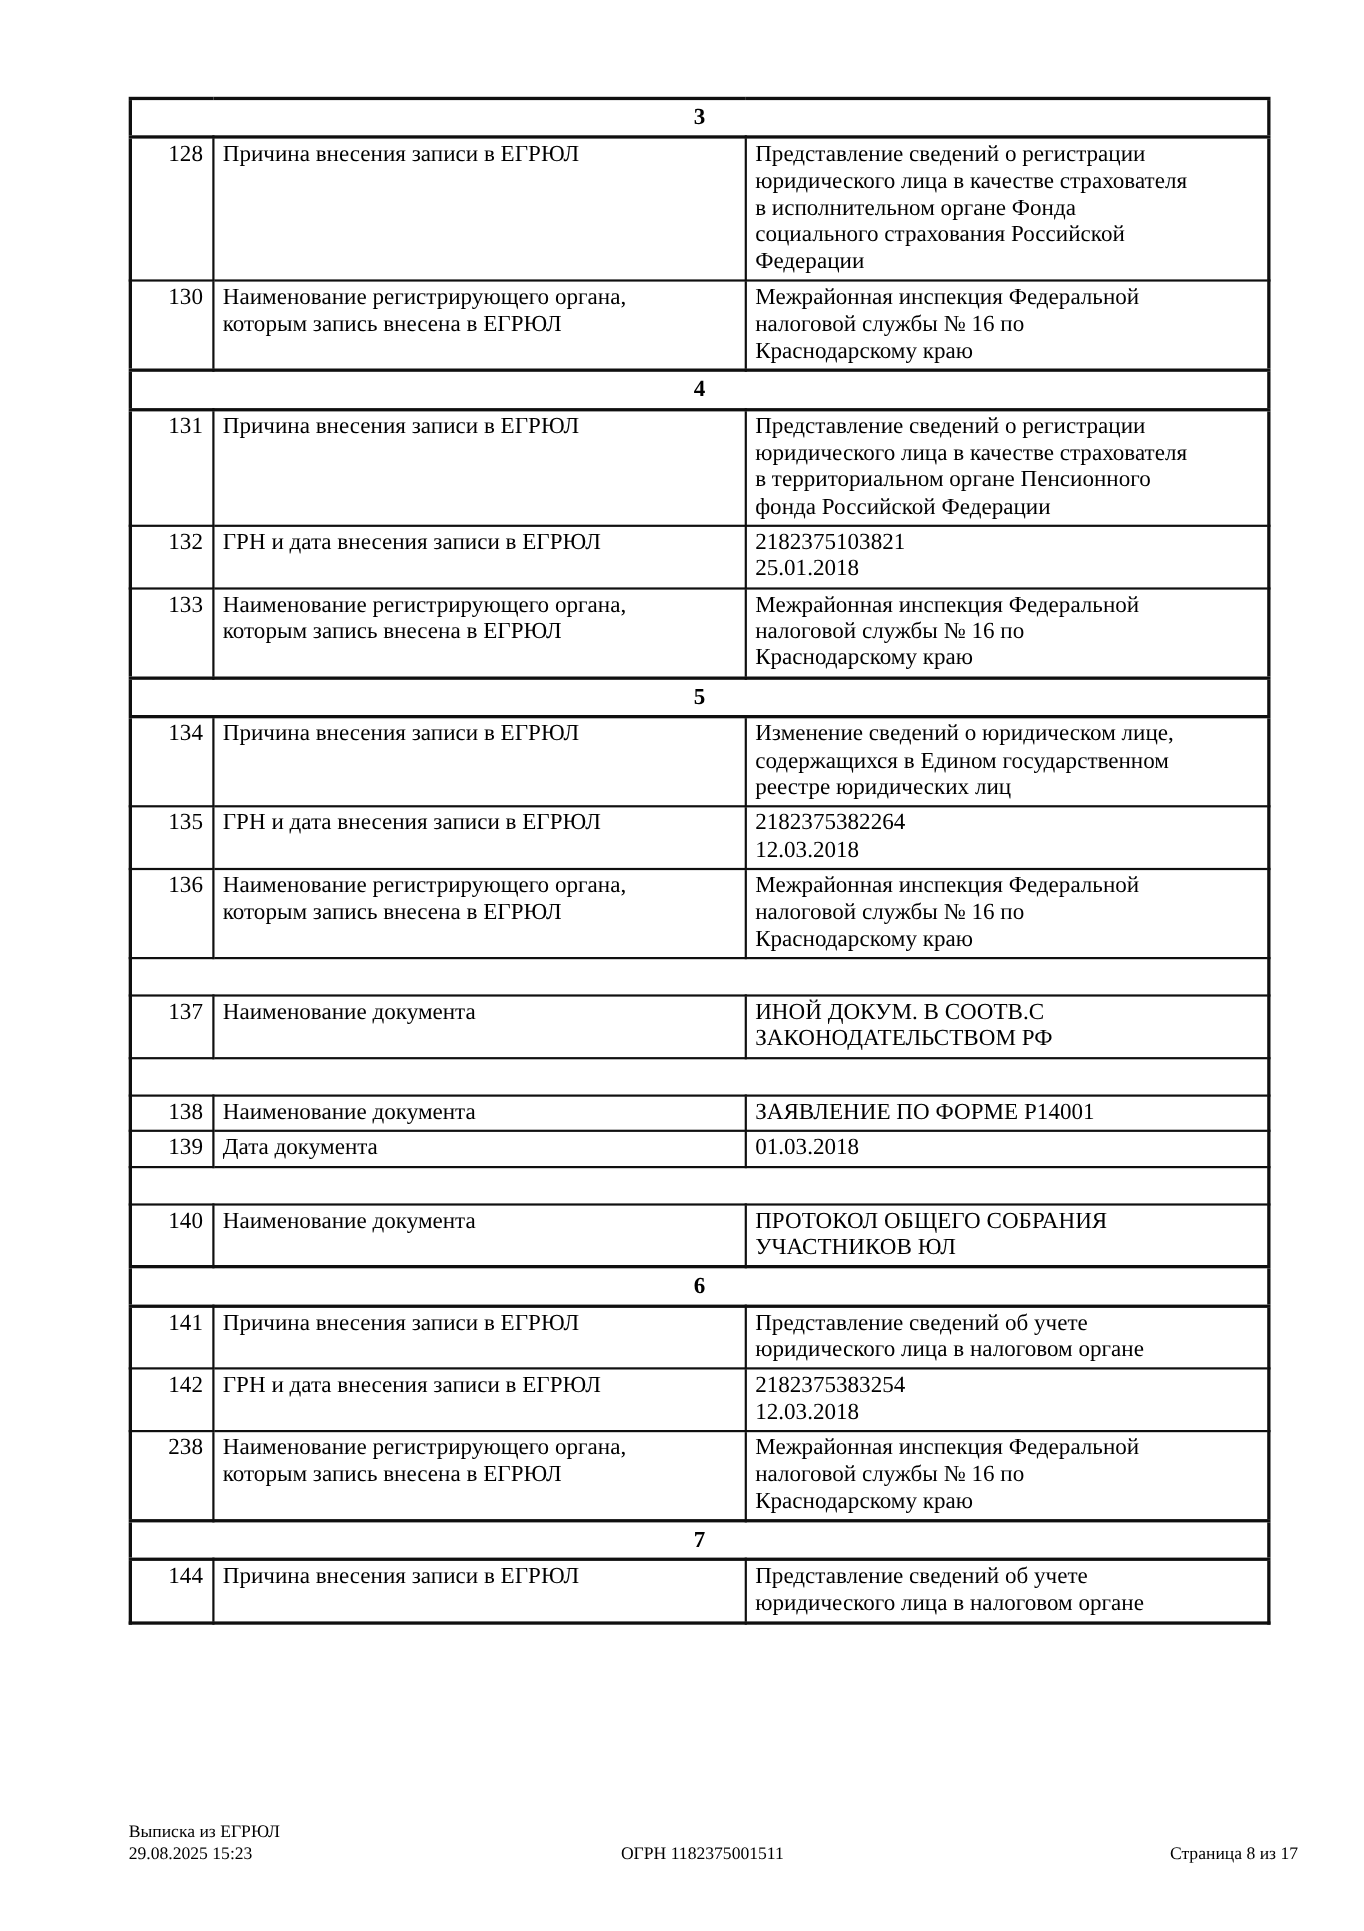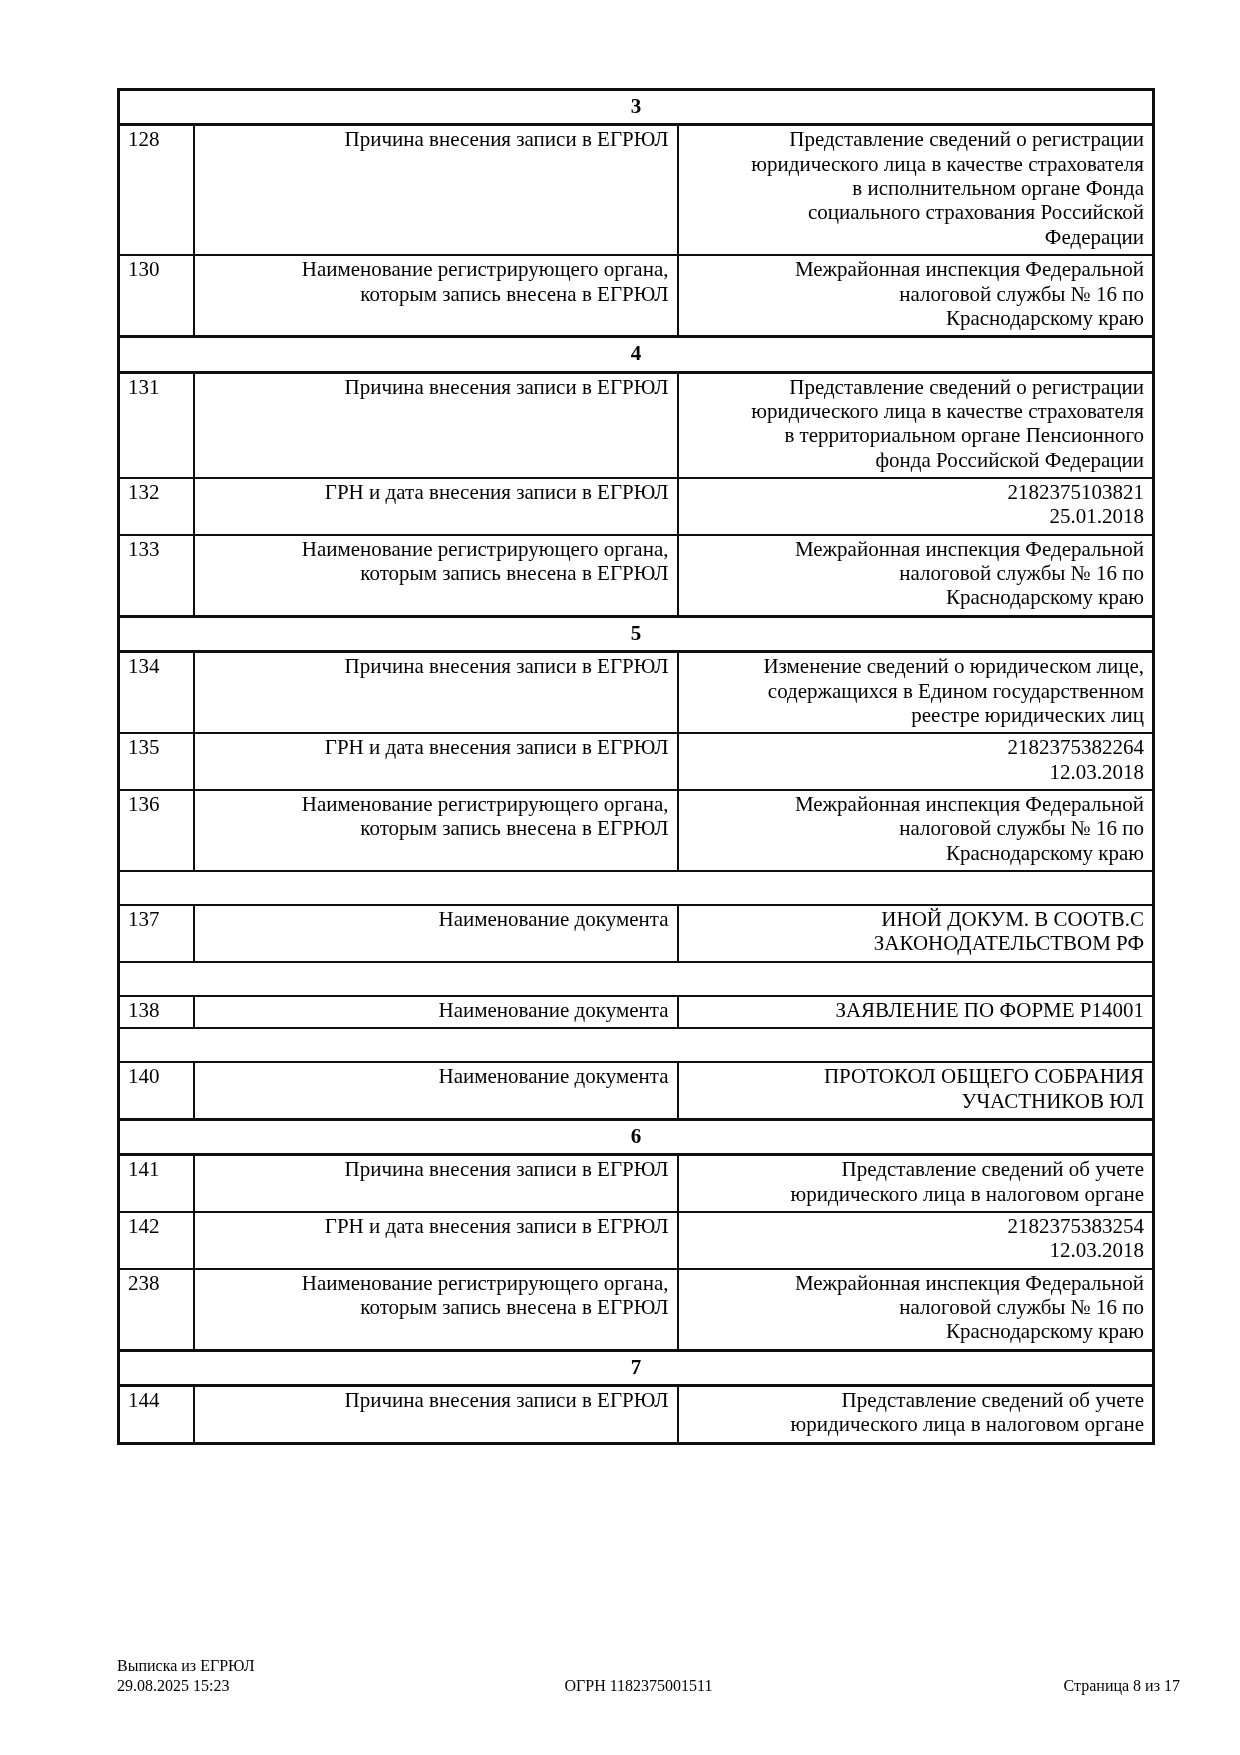--- a/index.html
+++ b/index.html
@@ -27,27 +27,27 @@
   }
   table.doc-table td {
     border: 2px solid #0f0f0f;
     vertical-align: top;
     font-size: 21px;
     line-height: 1.16;
     padding: 1px 8px 5px 8px;
     overflow: hidden;
   }
   td.num-cell {
-    text-align: left;
+    text-align: right;
     padding-left: 2px;
     padding-right: 2px;
   }
   td.label-cell, td.value-cell, td.subheader-cell {
     white-space: pre-line;
-    text-align: right;
+    text-align: left;
   }
   tr.section-row td {
     text-align: center;
     font-weight: bold;
     padding: 3px 8px 5px 8px;
     border-top-width: 3px;
     border-bottom-width: 3px;
   }
   tr.spacer-row td {
     height: 32px;
@@ -155,20 +155,25 @@
           <td class="value-cell">ИНОЙ ДОКУМ. В СООТВ.С
 ЗАКОНОДАТЕЛЬСТВОМ РФ</td>
         </tr>
         <tr class="spacer-row">
           <td colspan="3"></td>
         </tr>
         <tr class="field-row">
           <td class="num-cell">138</td>
           <td class="label-cell">Наименование документа</td>
           <td class="value-cell">ЗАЯВЛЕНИЕ ПО ФОРМЕ Р14001</td>
+        </tr>
+        <tr class="field-row">
+          <td class="num-cell">139</td>
+          <td class="label-cell">Дата документа</td>
+          <td class="value-cell">01.03.2018</td>
         </tr>
         <tr class="spacer-row">
           <td colspan="3"></td>
         </tr>
         <tr class="field-row">
           <td class="num-cell">140</td>
           <td class="label-cell">Наименование документа</td>
           <td class="value-cell">ПРОТОКОЛ ОБЩЕГО СОБРАНИЯ
 УЧАСТНИКОВ ЮЛ</td>
         </tr>

